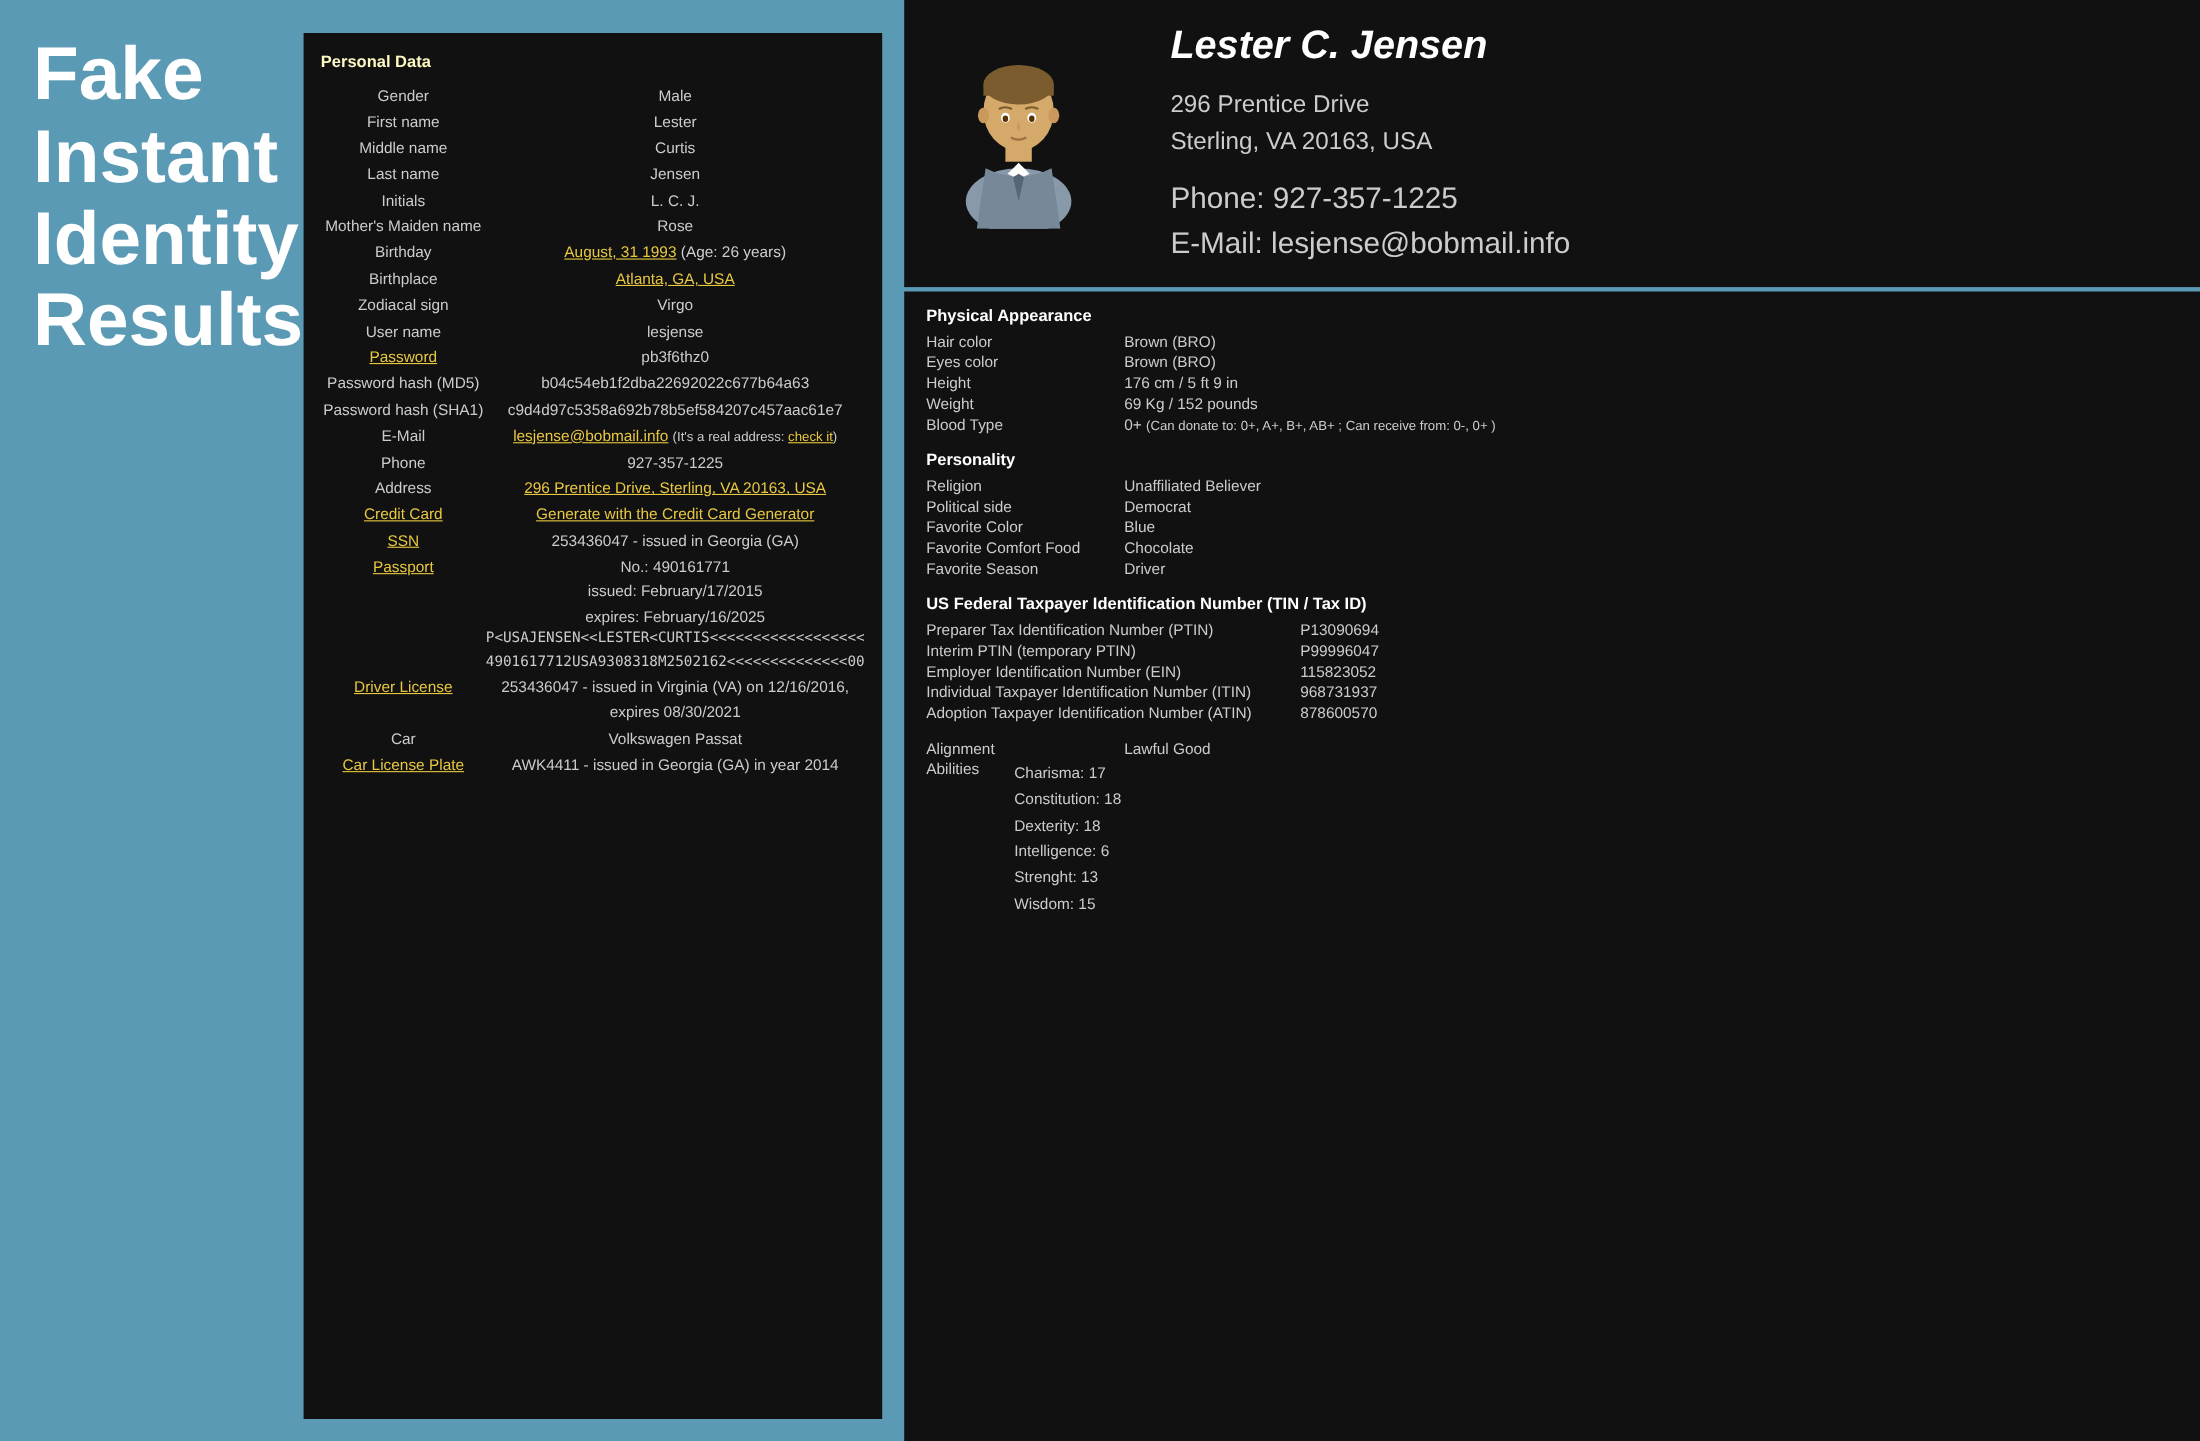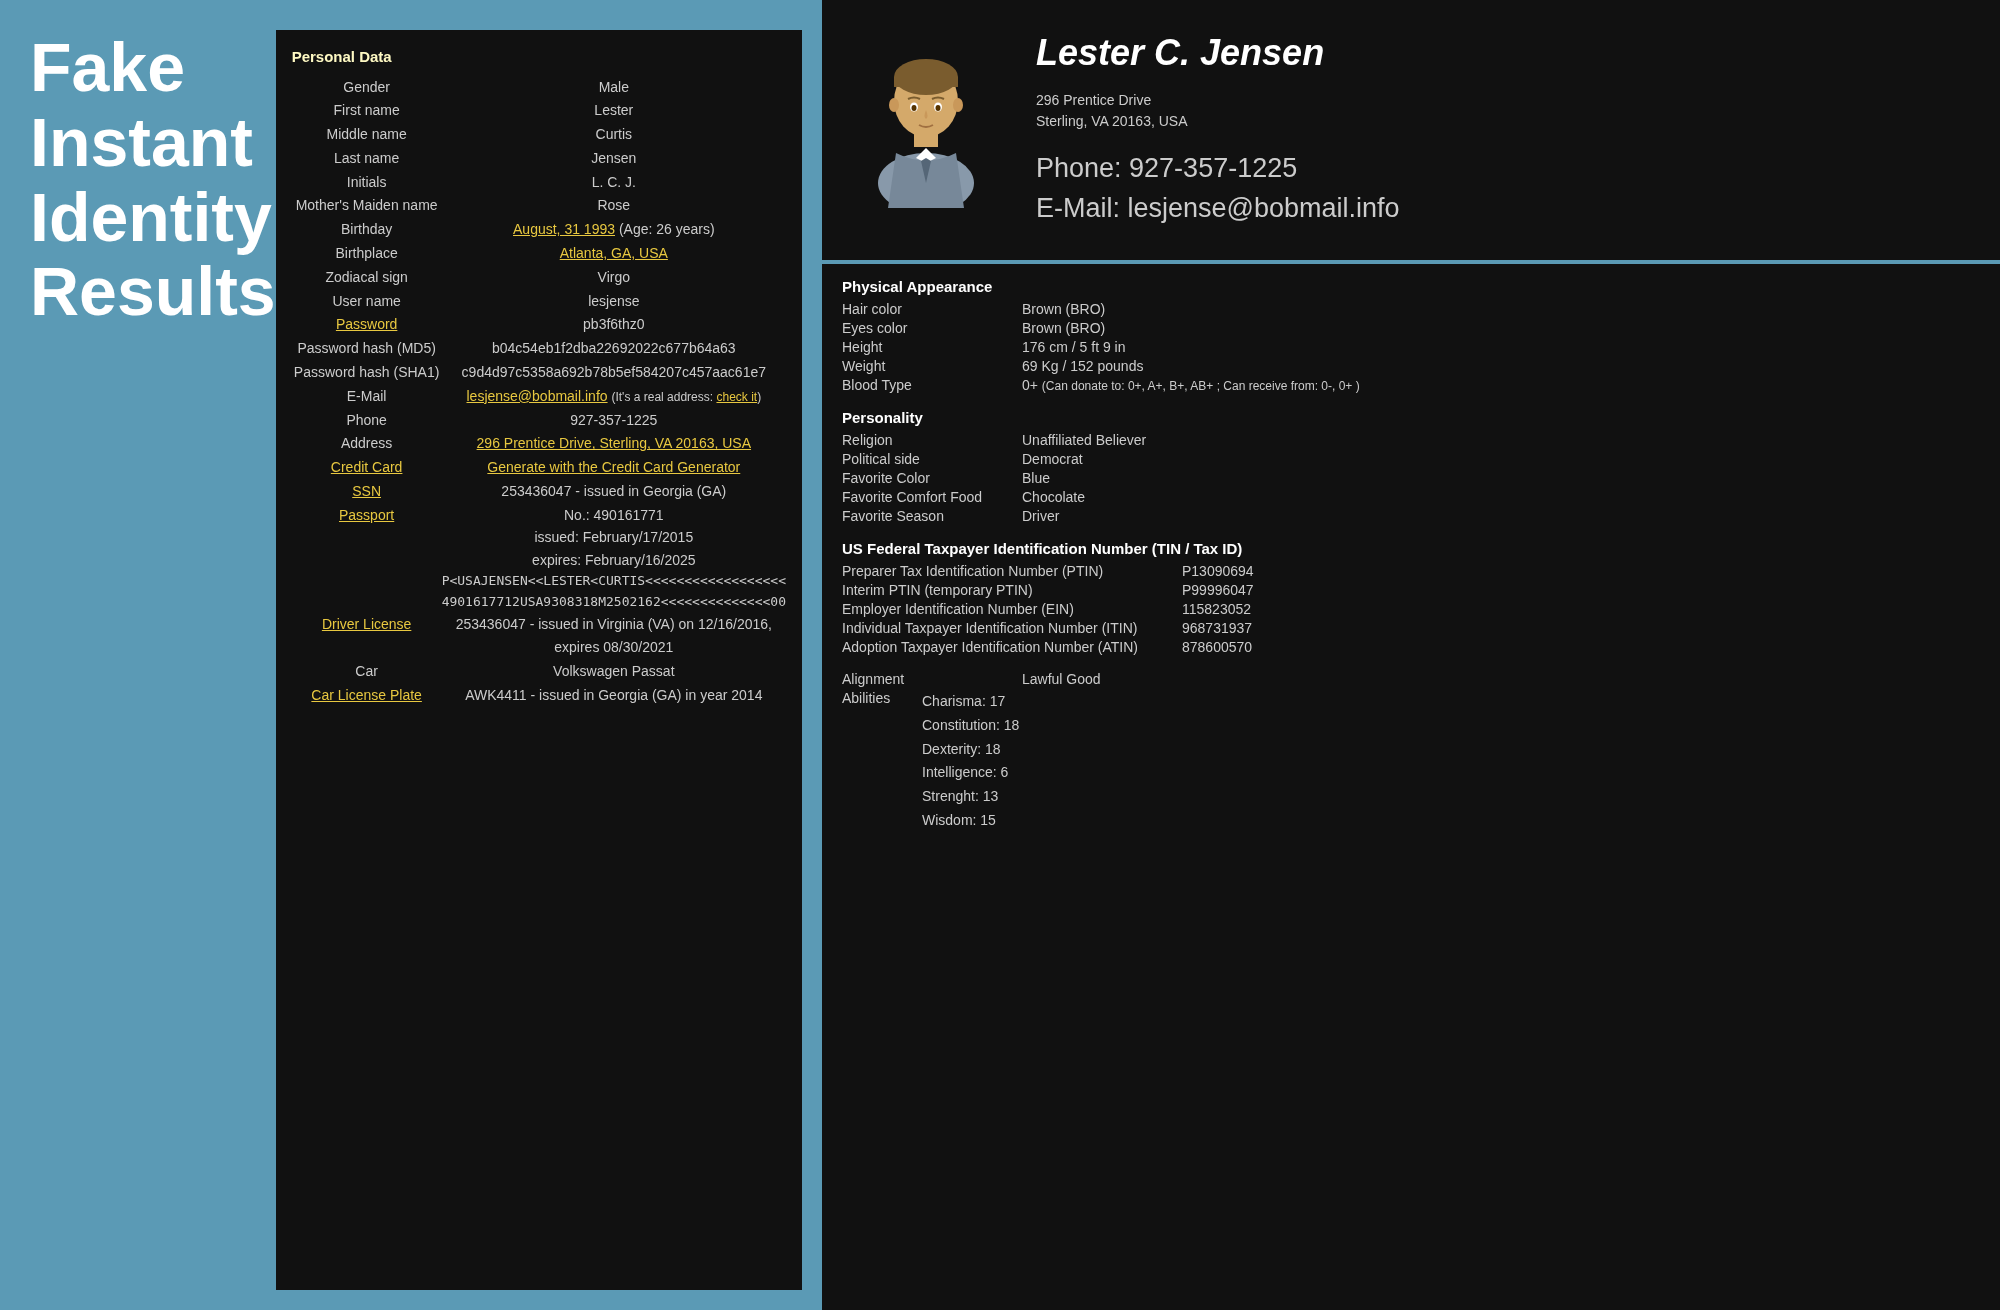--- a/index.html
+++ b/index.html
@@ -86,20 +86,21 @@
     }
 
     
     .profile-card {
       background-color: #111;
       display: flex;
       flex-direction: row;
       padding: 20px 24px;
       align-items: center;
       min-height: 260px;
+      gap: 28px;
     }
 
     .avatar-area {
       flex: 0 0 160px;
       display: flex;
       align-items: center;
       justify-content: center;
     }
 
     .avatar-svg {
@@ -114,21 +115,21 @@
 
     .profile-info .name {
       font-size: 36px;
       font-style: italic;
       font-weight: bold;
       color: #fff;
       margin-bottom: 16px;
     }
 
     .profile-info .address-line {
-      font-size: 14px;
+      font-size: 22px;
       color: #ccc;
       line-height: 1.5;
       margin-bottom: 16px;
     }
 
     .profile-info .contact-line {
       font-size: 27px;
       color: #ccc;
       line-height: 1.5;
     }

